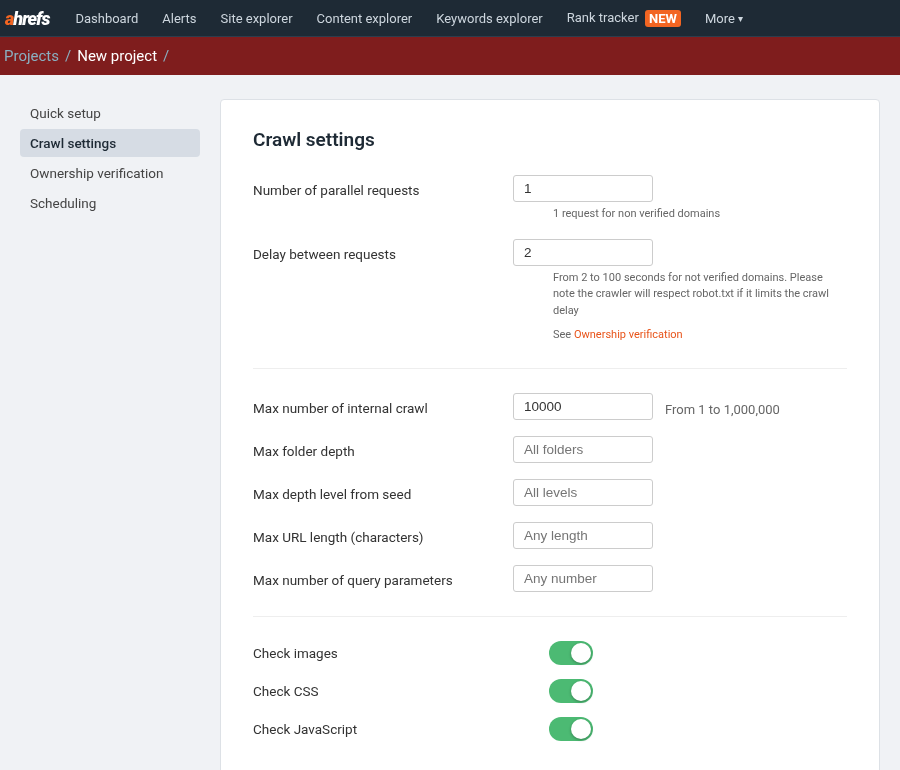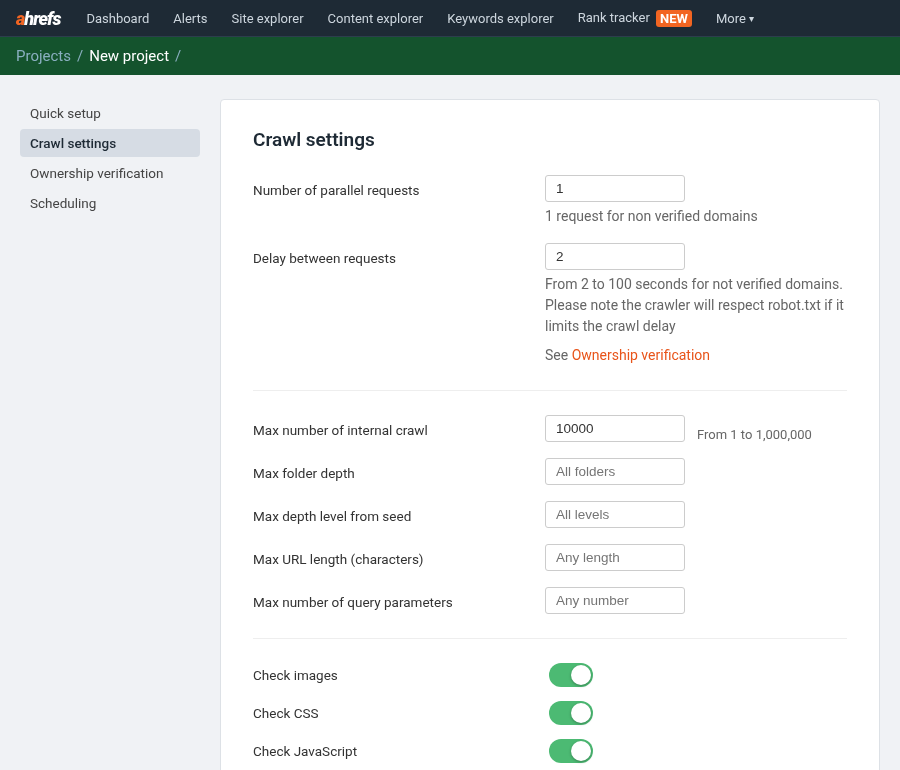--- a/index.html
+++ b/index.html
@@ -4,21 +4,21 @@
   <style>
     * { box-sizing: border-box; margin: 0; padding: 0; }
     body { font-family: -apple-system, BlinkMacSystemFont, 'Segoe UI', Roboto, sans-serif; font-size: 14px; background: #f0f2f5; color: #333; }
 
     
     .top-nav {
       background: #1e2a35;
       height: 36px;
       display: flex;
       align-items: center;
-      padding: 0 16px;
+      padding: 0 5px;
       gap: 4px;
     }
     .nav-logo {
       color: #fff;
       font-weight: 900;
       font-size: 18px;
       letter-spacing: -1px;
       margin-right: 12px;
       font-style: italic;
     }
@@ -43,23 +43,23 @@
     }
     .nav-more {
       display: flex;
       align-items: center;
       gap: 3px;
     }
     .chevron-down { font-size: 10px; }
 
     
     .breadcrumb-bar {
-      background: #14532d;
+      background: #7f1d1d;
       border-top: 1px solid #2d3d4d;
-      padding: 10px 16px;
+      padding: 10px 4px;
       display: flex;
       align-items: center;
       gap: 6px;
     }
     .breadcrumb-item {
       color: #8aafc0;
       font-size: 15px;
     }
     .breadcrumb-separator { color: #8aafc0; font-size: 15px; }
     .breadcrumb-current { color: #fff; font-size: 15px; }
@@ -107,50 +107,50 @@
     }
     .form-divider {
       border: none;
       border-top: 1px solid #eee;
       margin: 24px 0;
     }
     .form-row {
       display: flex;
       align-items: flex-start;
       margin-bottom: 16px;
-      gap: 32px;
     }
     .form-label {
       width: 260px;
       flex-shrink: 0;
       padding-top: 7px;
       font-size: 13.5px;
       color: #333;
     }
     .form-input-group {
       display: flex;
-      align-items: flex-end;
+      align-items: center;
       gap: 12px;
       flex-wrap: wrap;
     }
     .form-input {
       border: 1px solid #ccc;
       border-radius: 3px;
       padding: 5px 10px;
       font-size: 13.5px;
       color: #333;
       outline: none;
       width: 140px;
     }
     .form-hint {
-      font-size: 14px;
+      font-size: 11px;
       color: #666;
       margin-top: 4px;
       max-width: 320px;
       line-height: 1.5;
+      margin-left: 40px;
     }
     .form-hint-inline {
       font-size: 13px;
       color: #666;
       padding-top: 7px;
     }
     .form-link {
       color: #e8541a;
       text-decoration: none;
       cursor: pointer;

